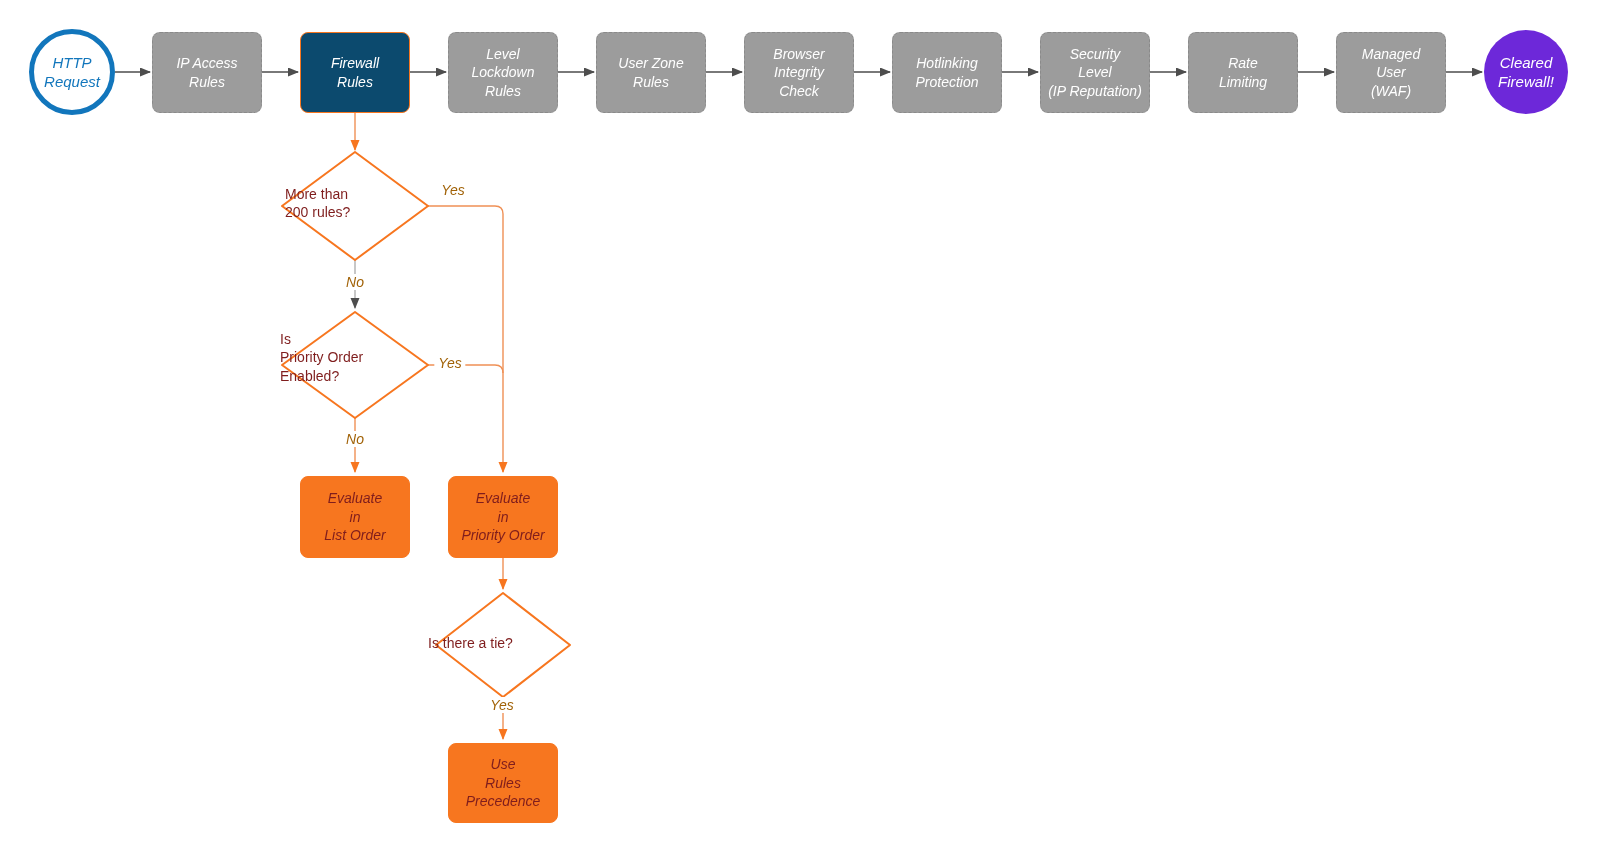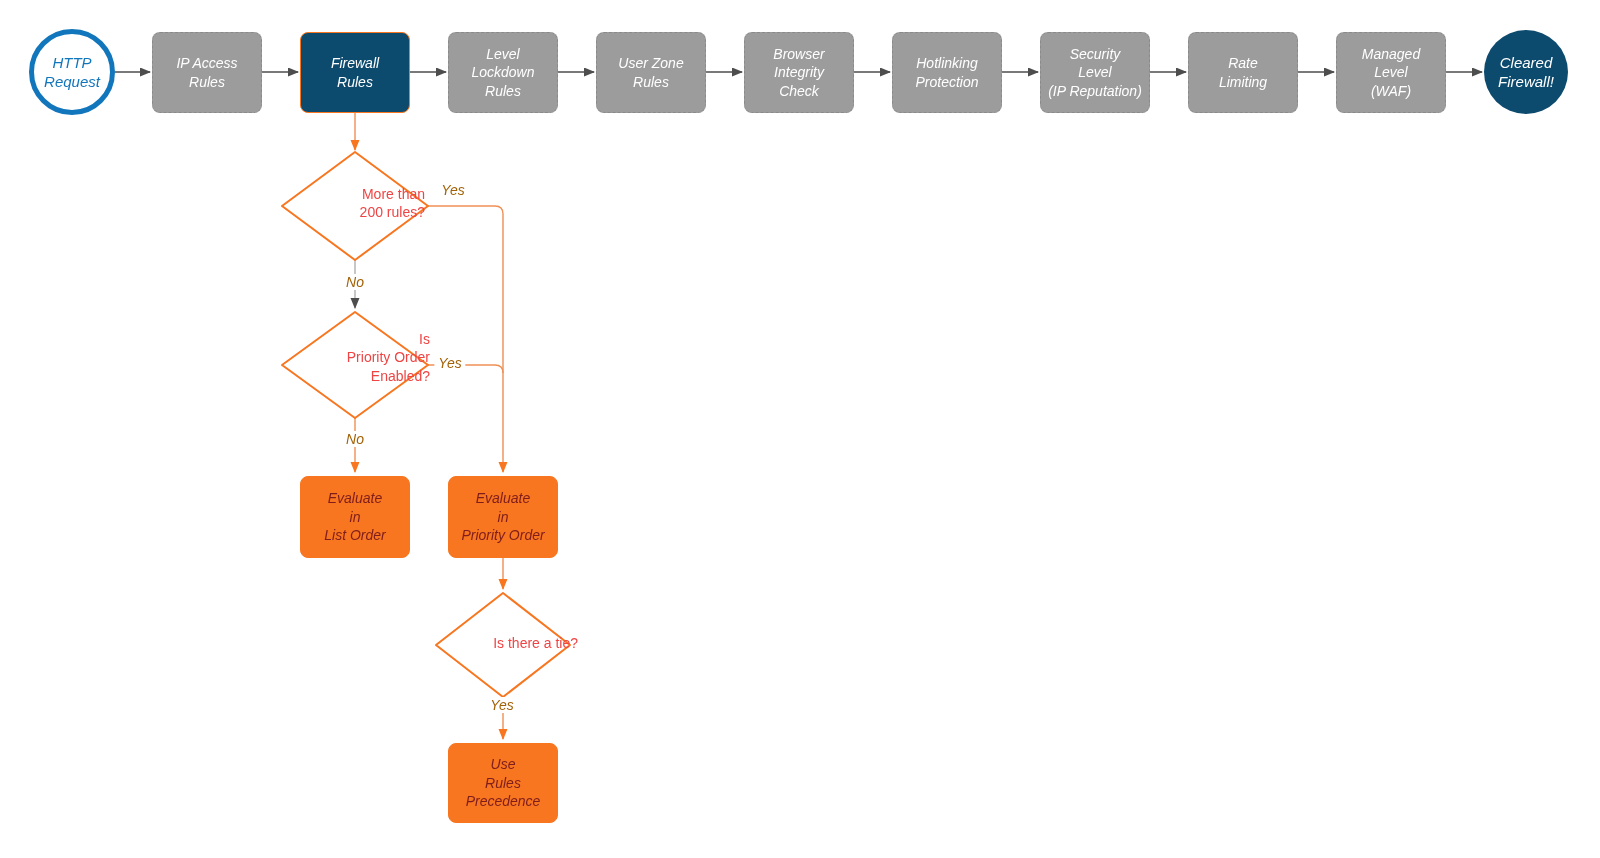--- a/index.html
+++ b/index.html
@@ -70,29 +70,29 @@
     height: 86px;
     background: #ffffff;
     border: 5px solid #1276BC;
     color: #1276BC;
   }
   .circle.end {
     left: 1484px;
     top: 30px;
     width: 84px;
     height: 84px;
-    background: #0c4a6e;
+    background: #6d28d9;
     color: #ffffff;
   }
   .diamond-label {
     position: absolute;
     transform: translate(-50%, -50%);
-    text-align: right;
+    text-align: left;
     white-space: pre-line;
-    color: #ef4444;
+    color: #7f1d1d;
     font-size: 14px;
     line-height: 1.32;
   }
   .branch-label {
     position: absolute;
     transform: translate(-50%, -50%);
     background: #ffffff;
     padding: 0 4px;
     color: #a16207;
     font-size: 14px;
@@ -183,21 +183,21 @@
     <span>Security
 Level
 (IP Reputation)</span>
   </div>
   <div class="node stage" style="left:1188px">
     <span>Rate
 Limiting</span>
   </div>
   <div class="node stage" style="left:1336px">
     <span>Managed
-Level
+User
 (WAF)</span>
   </div>
 
   <div class="diamond-label" style="left:355px; top:203px; width:140px">More than
 200 rules?</div>
   <div class="diamond-label" style="left:355px; top:358px; width:150px">Is
 Priority Order
 Enabled?</div>
   <div class="diamond-label" style="left:503px; top:643px; width:150px">Is there a tie?</div>
 

